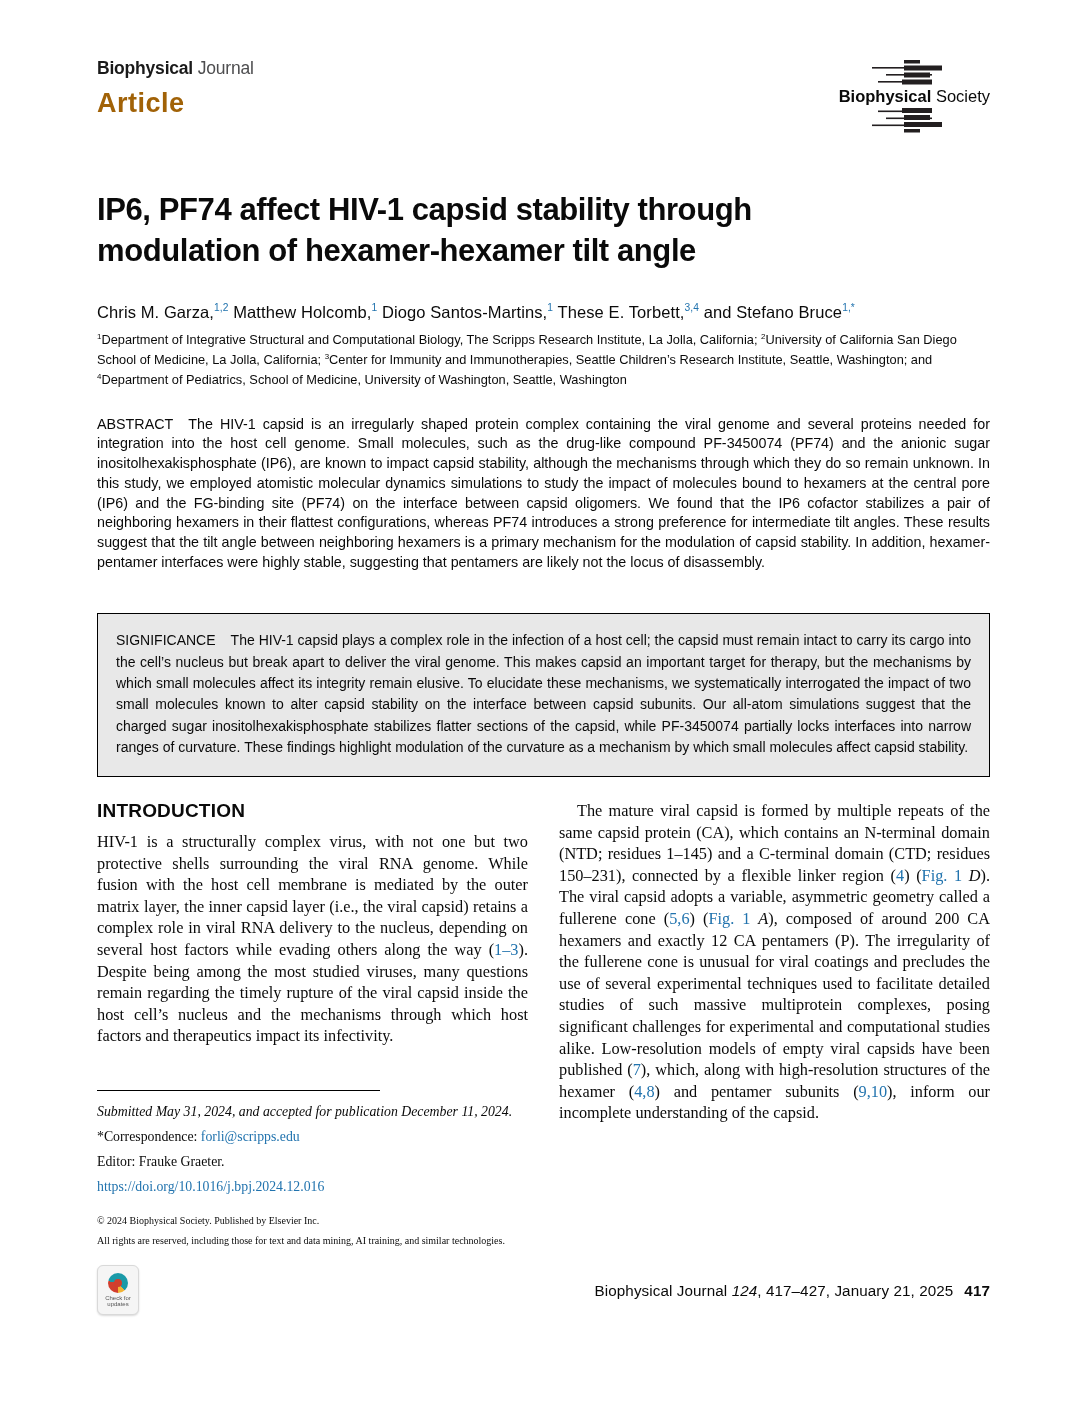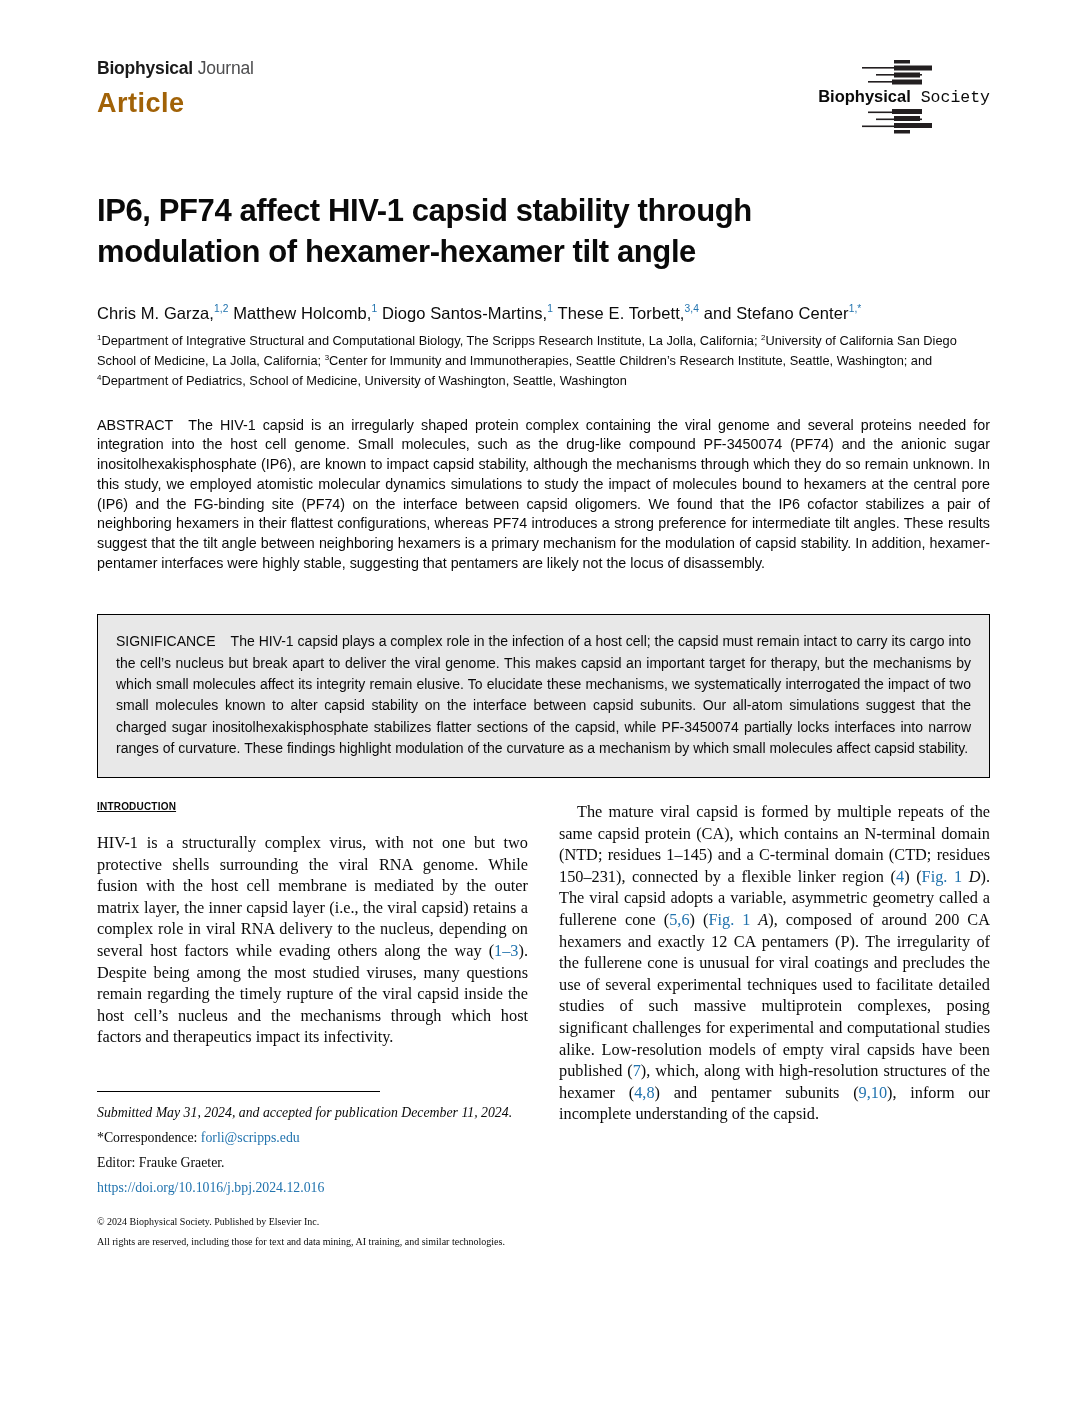--- a/index.html
+++ b/index.html
@@ -15,37 +15,37 @@
   }
   
   .masthead{display:flex;justify-content:space-between;align-items:flex-start;}
   .mast-journal{font-size:17.5px;letter-spacing:-0.2px;}
   .mast-journal .b{font-weight:700;color:#1a1a1a;}
   .mast-journal .l{font-weight:400;color:#4d4d4f;margin-top:16px;}
   .article-type{font-size:27px;font-weight:700;color:#a16207;margin-top:9px;letter-spacing:0.5px;}
   .society-logo{display:flex;flex-direction:column;align-items:center;margin-top:2px;}
   .society-name{font-size:16.5px;margin:1px 0;white-space:nowrap;}
   .society-name .b{font-weight:700;font-family:"Liberation Sans",sans-serif;}
-  .society-name .l{font-family:Liberation Mono, monospace;}
+  .society-name .l{font-family:Liberation Sans, sans-serif;}
   
   .title{margin-top:56px;font-size:31px;line-height:41px;font-weight:700;letter-spacing:-0.4px;max-width:860px;}
   .authors{margin-top:31px;font-size:16.5px;letter-spacing:0.1px;}
   .affiliations{margin-top:7px;font-size:12.8px;line-height:16.8px;max-width:894px;}
   
   .abstract{margin-top:26px;font-size:14.3px;line-height:19.7px;text-align:justify;}
   .block-label{margin-right:15px;}
   
   .significance{
     margin-top:41px;border:1.5px solid #000;background:#e8e8e8;
     padding:16px 18px 18px 18px;font-size:14px;line-height:21.3px;text-align:justify;
   }
   
   .columns{margin-top:23px;display:flex;gap:31px;min-height:402px;}
   .col{width:431px;display:flex;flex-direction:column;}
-  .section-heading{font-family:"Liberation Sans",sans-serif;font-size:10px;font-weight:700;margin:0 0 20px 0;letter-spacing:0.2px;text-decoration:underline;}
+  .section-heading{font-family:"Liberation Sans",sans-serif;font-size:19px;font-weight:700;margin:0 0 9px 0;letter-spacing:0.2px;}
   .body-text{font-family:"Liberation Serif",serif;font-size:16.3px;line-height:21.6px;text-align:justify;margin:0;}
   .indent{text-indent:18px;}
   
   .footnotes{margin-top:auto;font-family:"Liberation Serif",serif;font-size:13.8px;line-height:20px;}
   .footnote-rule{border:none;border-top:1px solid #000;width:283px;margin:0 0 11px 0;}
   .fn{margin:0 0 5px 0;}
   .italic{font-style:italic;}
   .link{color:var(--link);}
   
   .copyright{margin-top:9px;font-family:"Liberation Serif",serif;font-size:10px;line-height:19.5px;}
@@ -108,21 +108,21 @@
         <rect class="bar" x="38" y="22" width="16" height="3.5"></rect>
       </svg>
     </div>
   </div>
 
   <h1 class="title" style="margin:56px 0 0 0;">
     <div>IP6, PF74 affect HIV-1 capsid stability through</div>
     <div>modulation of hexamer-hexamer tilt angle</div>
   </h1>
 
-  <div class="authors"><span>Chris M. Garza,</span><span class="seg-sup-link">1,2</span><span> Matthew Holcomb,</span><span class="seg-sup-link">1</span><span> Diogo Santos-Martins,</span><span class="seg-sup-link">1</span><span> These E. Torbett,</span><span class="seg-sup-link">3,4</span><span> and Stefano Center</span><span class="seg-sup-link">1,*</span></div>
+  <div class="authors"><span>Chris M. Garza,</span><span class="seg-sup-link">1,2</span><span> Matthew Holcomb,</span><span class="seg-sup-link">1</span><span> Diogo Santos-Martins,</span><span class="seg-sup-link">1</span><span> These E. Torbett,</span><span class="seg-sup-link">3,4</span><span> and Stefano Bruce</span><span class="seg-sup-link">1,*</span></div>
   <div class="affiliations"><span class="seg-sup">1</span><span>Department of Integrative Structural and Computational Biology, The Scripps Research Institute, La Jolla, California; </span><span class="seg-sup">2</span><span>University of California San Diego School of Medicine, La Jolla, California; </span><span class="seg-sup">3</span><span>Center for Immunity and Immunotherapies, Seattle Children’s Research Institute, Seattle, Washington; and </span><span class="seg-sup">4</span><span>Department of Pediatrics, School of Medicine, University of Washington, Seattle, Washington</span></div>
 
   <p class="abstract">
     <span class="block-label">ABSTRACT</span><span>The HIV-1 capsid is an irregularly shaped protein complex containing the viral genome and several proteins needed for integration into the host cell genome. Small molecules, such as the drug-like compound PF-3450074 (PF74) and the anionic sugar inositolhexakisphosphate (IP6), are known to impact capsid stability, although the mechanisms through which they do so remain unknown. In this study, we employed atomistic molecular dynamics simulations to study the impact of molecules bound to hexamers at the central pore (IP6) and the FG-binding site (PF74) on the interface between capsid oligomers. We found that the IP6 cofactor stabilizes a pair of neighboring hexamers in their flattest configurations, whereas PF74 introduces a strong preference for intermediate tilt angles. These results suggest that the tilt angle between neighboring hexamers is a primary mechanism for the modulation of capsid stability. In addition, hexamer-pentamer interfaces were highly stable, suggesting that pentamers are likely not the locus of disassembly.</span>
   </p>
 
   <div class="significance">
     <span class="block-label">SIGNIFICANCE</span><span>The HIV-1 capsid plays a complex role in the infection of a host cell; the capsid must remain intact to carry its cargo into the cell’s nucleus but break apart to deliver the viral genome. This makes capsid an important target for therapy, but the mechanisms by which small molecules affect its integrity remain elusive. To elucidate these mechanisms, we systematically interrogated the impact of two small molecules known to alter capsid stability on the interface between capsid subunits. Our all-atom simulations suggest that the charged sugar inositolhexakisphosphate stabilizes flatter sections of the capsid, while PF-3450074 partially locks interfaces into narrow ranges of curvature. These findings highlight modulation of the curvature as a mechanism by which small molecules affect capsid stability.</span>
   </div>
 
@@ -143,14 +143,23 @@
     <div class="col">
       <p class="body-text indent"><span>The mature viral capsid is formed by multiple repeats of the same capsid protein (CA), which contains an N-terminal domain (NTD; residues 1–145) and a C-terminal domain (CTD; residues 150–231), connected by a flexible linker region (</span><span class="seg-link">4</span><span>) (</span><span class="seg-link">Fig. 1</span><span class="seg-italic"> D</span><span>). The viral capsid adopts a variable, asymmetric geometry called a fullerene cone (</span><span class="seg-link">5,6</span><span>) (</span><span class="seg-link">Fig. 1</span><span class="seg-italic"> A</span><span>), composed of around 200 CA hexamers and exactly 12 CA pentamers (P). The irregularity of the fullerene cone is unusual for viral coatings and precludes the use of several experimental techniques used to facilitate detailed studies of such massive multiprotein complexes, posing significant challenges for experimental and computational studies alike. Low-resolution models of empty viral capsids have been published (</span><span class="seg-link">7</span><span>), which, along with high-resolution structures of the hexamer (</span><span class="seg-link">4,8</span><span>) and pentamer subunits (</span><span class="seg-link">9,10</span><span>), inform our incomplete understanding of the capsid.</span></p>
     </div>
   </div>
 
   <div class="copyright">
     <div>© 2024 Biophysical Society. Published by Elsevier Inc.</div>
     <div>All rights are reserved, including those for text and data mining, AI training, and similar technologies.</div>
   </div>
 
+  <div class="bottom-row">
+    <div class="check-badge">
+      <div class="check-circle"></div>
+      <div class="check-label">Check for updates</div>
+    </div>
+    <div class="footer-cite">
+      <span>Biophysical Journal </span><span class="italic">124</span><span>, 417–427, January 21, 2025</span><span class="pagenum">417</span>
+    </div>
+  </div>
 
 </div>
 
 </body></html>

